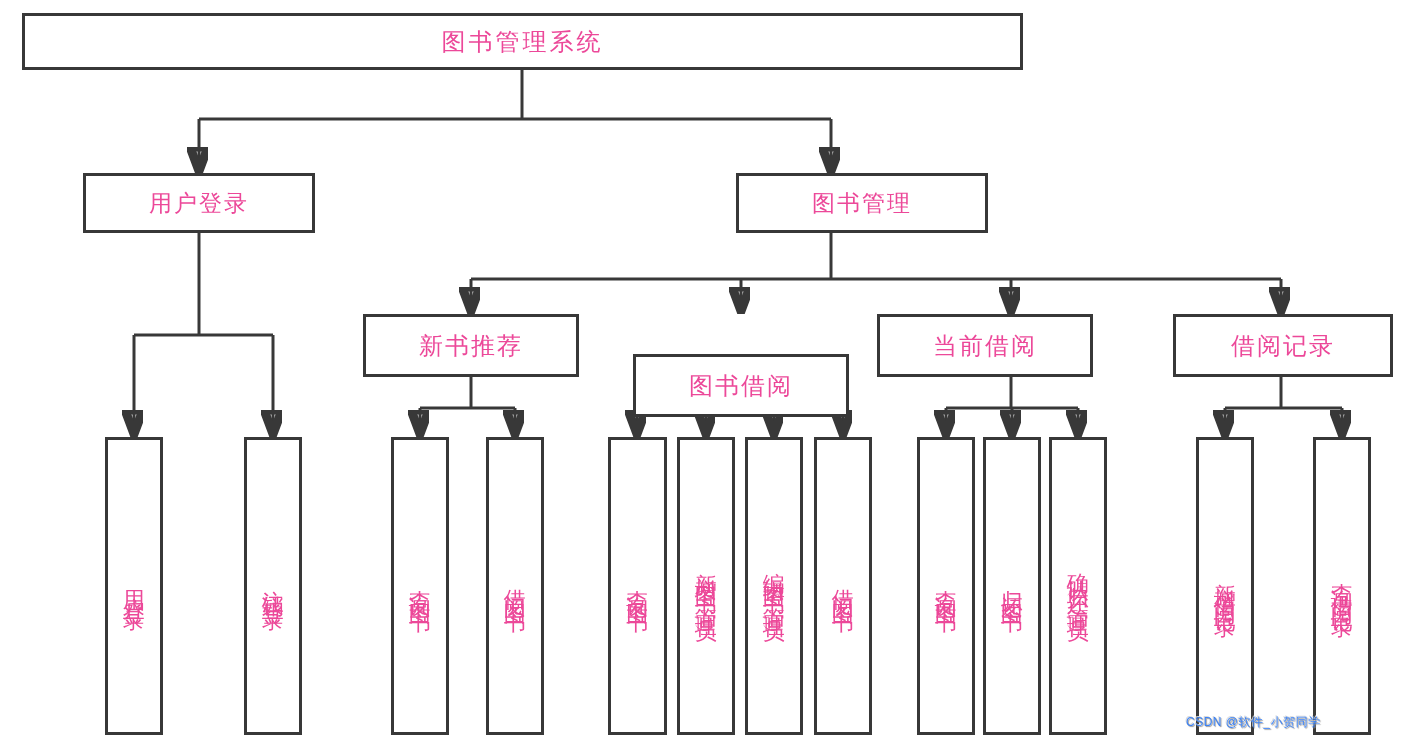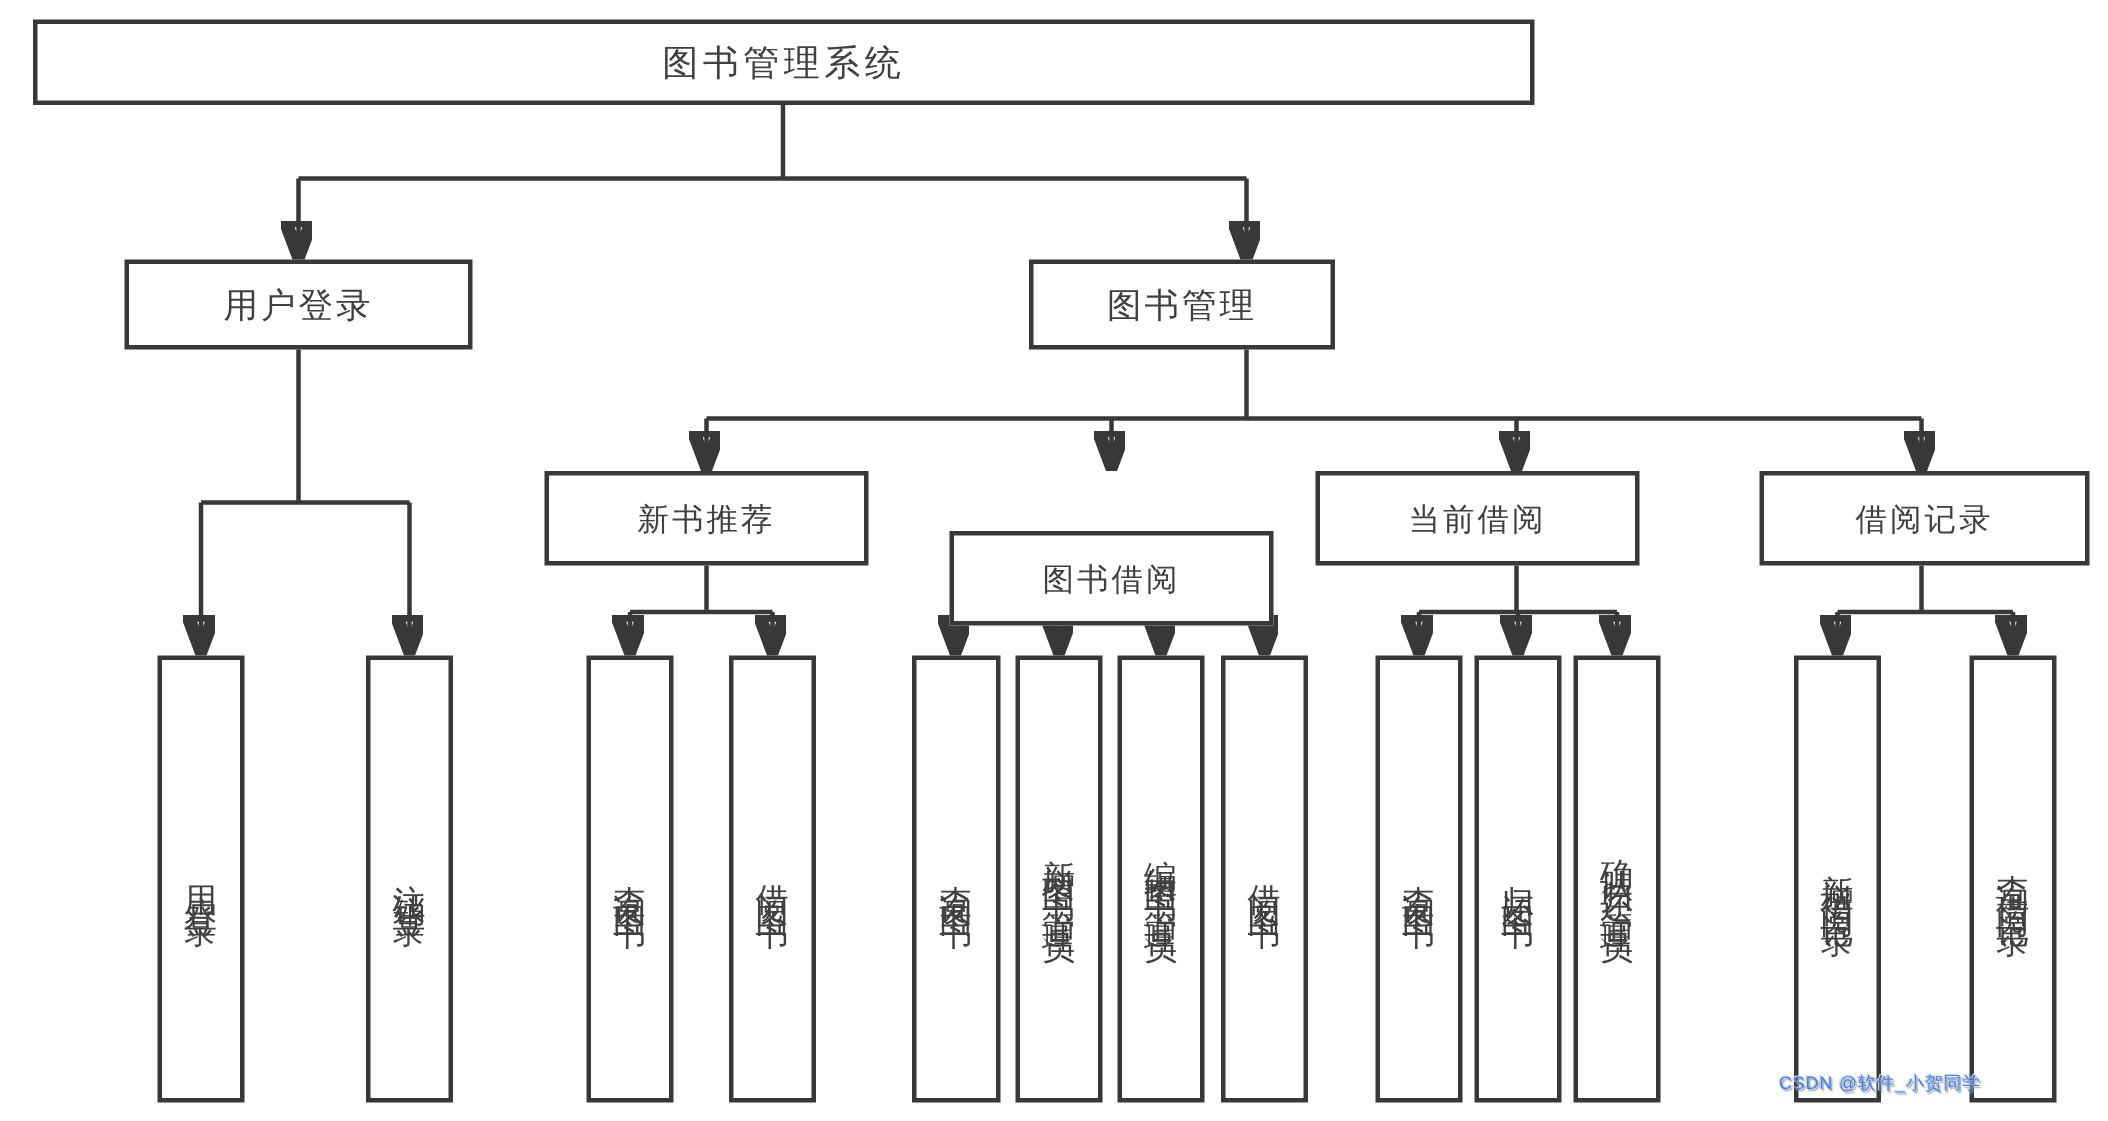--- a/index.html
+++ b/index.html
@@ -6,24 +6,24 @@
   .canvas{
     position:relative;width:1405px;height:747px;background:#ffffff;
     font-family:"Liberation Sans",sans-serif;overflow:hidden;
   }
   .lines{position:absolute;left:0;top:0;width:1405px;height:747px;}
   .lines path{stroke:#383838;stroke-width:3;fill:none;}
   .box{
     position:absolute;box-sizing:border-box;border:3px solid #383838;background:#ffffff;
     display:flex;align-items:center;justify-content:center;z-index:2;
   }
-  .box span{color:#404040;white-space:nowrap;}
+  .box span{color:#ec4899;white-space:nowrap;}
   .hbox span{font-size:23px;letter-spacing:2px;}
   .root-box span{font-size:24px;letter-spacing:3px;}
-  .l3 span{font-size:21px;letter-spacing:2px;}
+  .l3 span{font-size:24px;letter-spacing:2px;}
   .vbox span{
     writing-mode:vertical-rl;text-orientation:mixed;
     font-size:22px;letter-spacing:7px;line-height:1.15;
   }
   .watermark{
     position:absolute;left:1186px;top:714px;z-index:5;
     font-size:12px;letter-spacing:0.5px;white-space:nowrap;
     color:#3b82f6;text-shadow:1px 1px 1px #969696, -1px -1px 0 #d8d8d8;
   }
 </style>
@@ -80,21 +80,21 @@
     <path d="M1342 408 L1342 434" marker-end="url(#arrow)"></path>
   </svg>
 
   <div class="box hbox root-box" style="left:22px;top:13px;width:1001px;height:57px;">
     <span>图书管理系统</span>
   </div>
 
   <div class="box hbox" style="left:83px;top:173px;width:232px;height:60px;">
     <span>用户登录</span>
   </div>
-  <div class="box hbox" style="left:686px;top:173px;width:204px;height:60px;">
+  <div class="box hbox" style="left:736px;top:173px;width:252px;height:60px;">
     <span>图书管理</span>
   </div>
 
   <div class="box hbox l3" style="left:363px;top:314px;width:216px;height:63px;">
     <span>新书推荐</span>
   </div>
   <div class="box hbox l3" style="left:633px;top:314px;width:216px;height:63px;margin-top:40px;">
     <span>图书借阅</span>
   </div>
   <div class="box hbox l3" style="left:877px;top:314px;width:216px;height:63px;">

